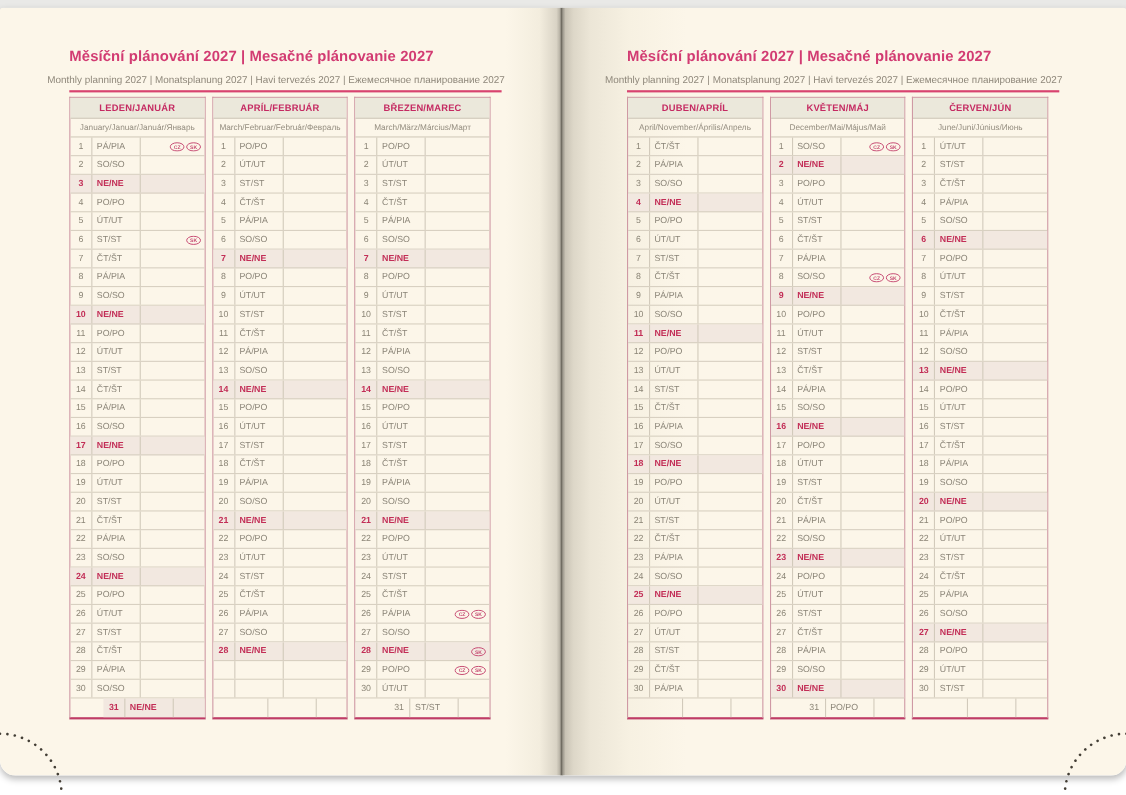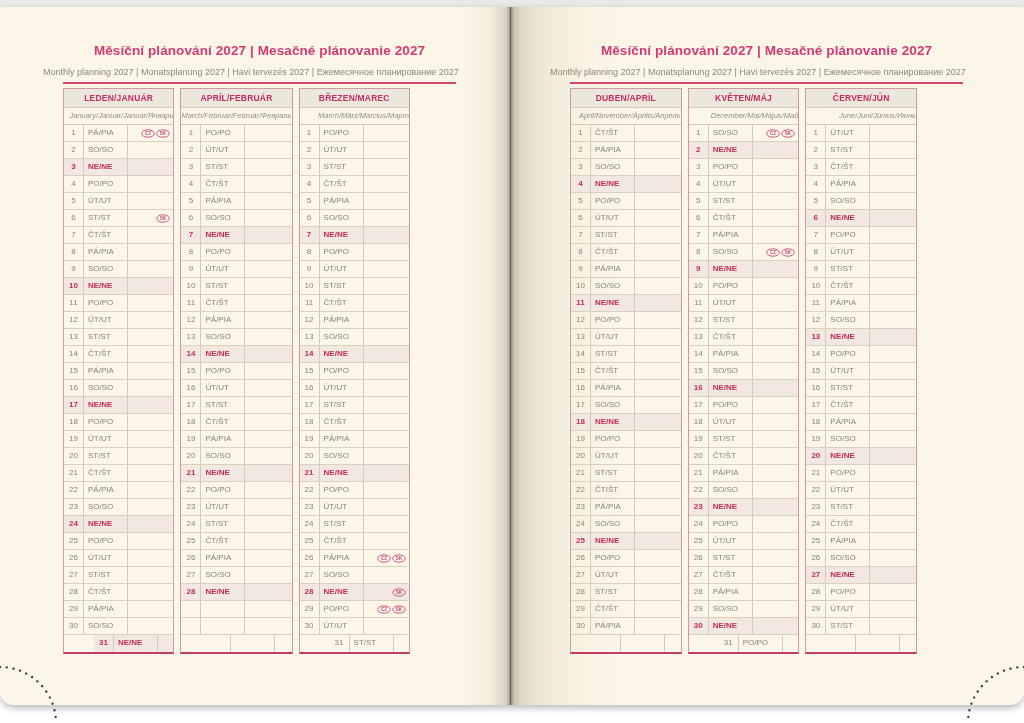--- a/index.html
+++ b/index.html
@@ -23,42 +23,42 @@
     width:513px;
     background:linear-gradient(to right,#8f8b80 0%,#c9c3b5 0.6%,#ddd7c8 2%,#ece6d7 5%,#f7f1e2 12%,#fcf6e9 22%,#fcf6e9 100%);
   }
   .spine{position:absolute;left:509px;top:0;width:3px;height:100%;
     background:linear-gradient(to right,#b3aea2,#6e6a60,#aaa599);}
   .content{position:absolute;top:0;width:393px;}
   .page-left .content{left:63px;}
   .page-right .content{left:59px;}
   .title{
     position:absolute;top:36px;left:0;width:100%;margin:0;
-    text-align:center;font-size:13.5px;font-weight:bold;color:#d23b72;
+    font-size:13.5px;font-weight:bold;color:#d23b72;
     letter-spacing:.1px;white-space:nowrap;
   }
   .subtitle{
     position:absolute;top:60px;left:-20px;width:433px;
     font-size:9px;color:#8e877a;white-space:nowrap;
   }
   .rule{position:absolute;top:75px;left:0;width:100%;height:2px;background:#d8436f;}
-  .tables{position:absolute;top:81px;left:0;width:347px;display:flex;gap:6px;}
+  .tables{position:absolute;top:81px;left:0;width:383px;display:flex;gap:6px;}
   .mtable{
     width:127px;box-sizing:border-box;background:transparent;
     border:1px solid #cf99a4;border-bottom:2px solid #bf3c66;
   }
   .mhead{
     height:18px;line-height:18px;text-align:center;
     background:#ebe8db;border-bottom:1px solid #d2cabb;
     font-size:8.5px;font-weight:bold;color:#c52a62;letter-spacing:.2px;
   }
   .mlangs{
-    height:16px;line-height:16px;text-align:right;
+    height:16px;line-height:16px;text-align:center;
     border-bottom:1px solid #d2cabb;
-    font-size:7.5px;color:#958e80;white-space:nowrap;overflow:hidden;font-style:italic;
+    font-size:7.5px;color:#958e80;white-space:nowrap;overflow:hidden;
   }
   .row{
     display:flex;height:17px;box-sizing:border-box;
     border-bottom:1px solid #d8d0c1;
   }
   .row:last-child{border-bottom:none;margin-left:30px;}
   .row.hl{background:#f2e8e0;}
   .c{box-sizing:border-box;height:100%;}
   .c.n{
     width:20px;border-right:1px solid #d2cabb;

